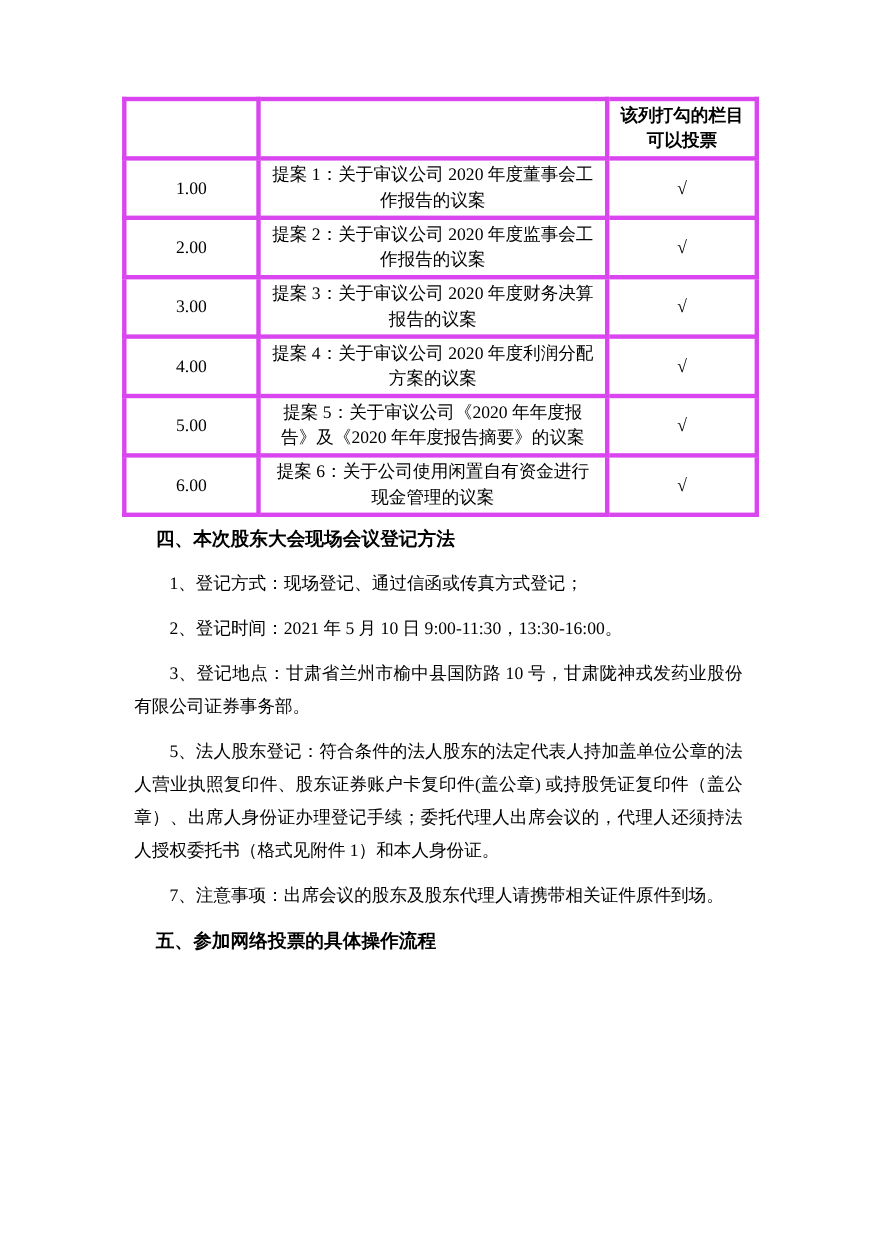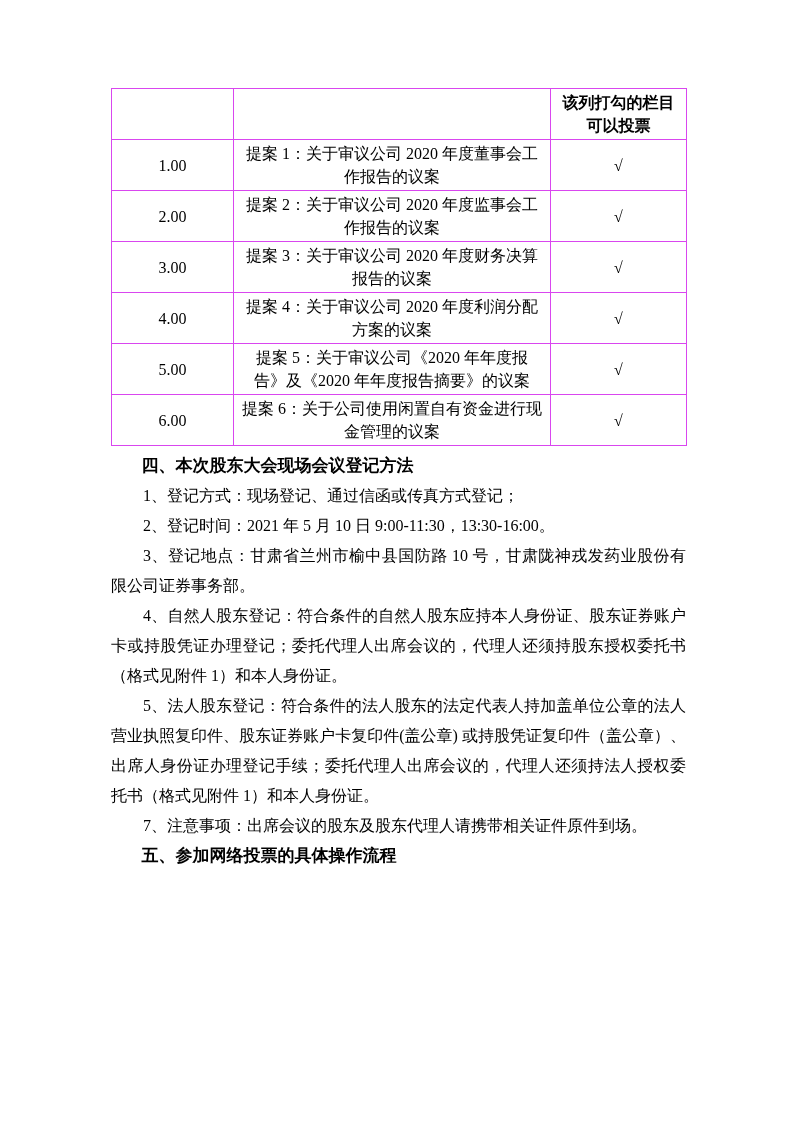--- a/index.html
+++ b/index.html
@@ -23,21 +23,21 @@
     width: 575px;
   }
   table.proposal-table {
     border-collapse: collapse;
     width: 575px;
     table-layout: fixed;
     font-size: 16px;
   }
   table.proposal-table th,
   table.proposal-table td {
-    border: 1px solid #d946ef;
+    border: 4px solid #d946ef;
     padding: 2px 8px;
     line-height: 23px;
     vertical-align: middle;
   }
   tr.hdr { height: 50px; }
   tr.row-s { height: 37px; }
   tr.row-d { height: 46px; }
   .c-code   { text-align: center; }
   .c-text   { text-align: center; }
   .c-text.center { text-align: center; }
@@ -56,21 +56,21 @@
   }
   .body-text h2 {
     margin: 0;
     font-size: 17px;
     font-weight: bold;
     line-height: 30px;
     text-indent: 1.8em;
     text-align: left;
   }
   .body-text p.para {
-    margin: 0;
+    margin: 11px;
     text-indent: 2em;
   }
 </style>
 </head>
 <body>
 
 <div class="page">
   <div class="content">
 
     <table class="proposal-table">
@@ -119,20 +119,19 @@
           <td class="c-check">√</td>
         </tr>
       </tbody>
     </table>
 
     <div class="body-text">
       <h2>四、本次股东大会现场会议登记方法</h2>
       <p class="para">1、登记方式：现场登记、通过信函或传真方式登记；</p>
       <p class="para">2、登记时间：2021 年 5 月 10 日 9:00-11:30，13:30-16:00。</p>
       <p class="para">3、登记地点：甘肃省兰州市榆中县国防路 10 号，甘肃陇神戎发药业股份有限公司证券事务部。</p>
-      <p class="para">4、自然人股东登记：符合条件的自然人股东应持本人身份证、股东证券账户卡或持股凭证办理登记；委托代理人出席会议的，代理人还须持股东授权委托书（格式见附件 1）和本人身份证。</p>
       <p class="para">5、法人股东登记：符合条件的法人股东的法定代表人持加盖单位公章的法人营业执照复印件、股东证券账户卡复印件(盖公章) 或持股凭证复印件（盖公章）、出席人身份证办理登记手续；委托代理人出席会议的，代理人还须持法人授权委托书（格式见附件 1）和本人身份证。</p>
       <p class="para">7、注意事项：出席会议的股东及股东代理人请携带相关证件原件到场。</p>
       <h2>五、参加网络投票的具体操作流程</h2>
     </div>
 
   </div>
 </div>
 
 </body></html>

